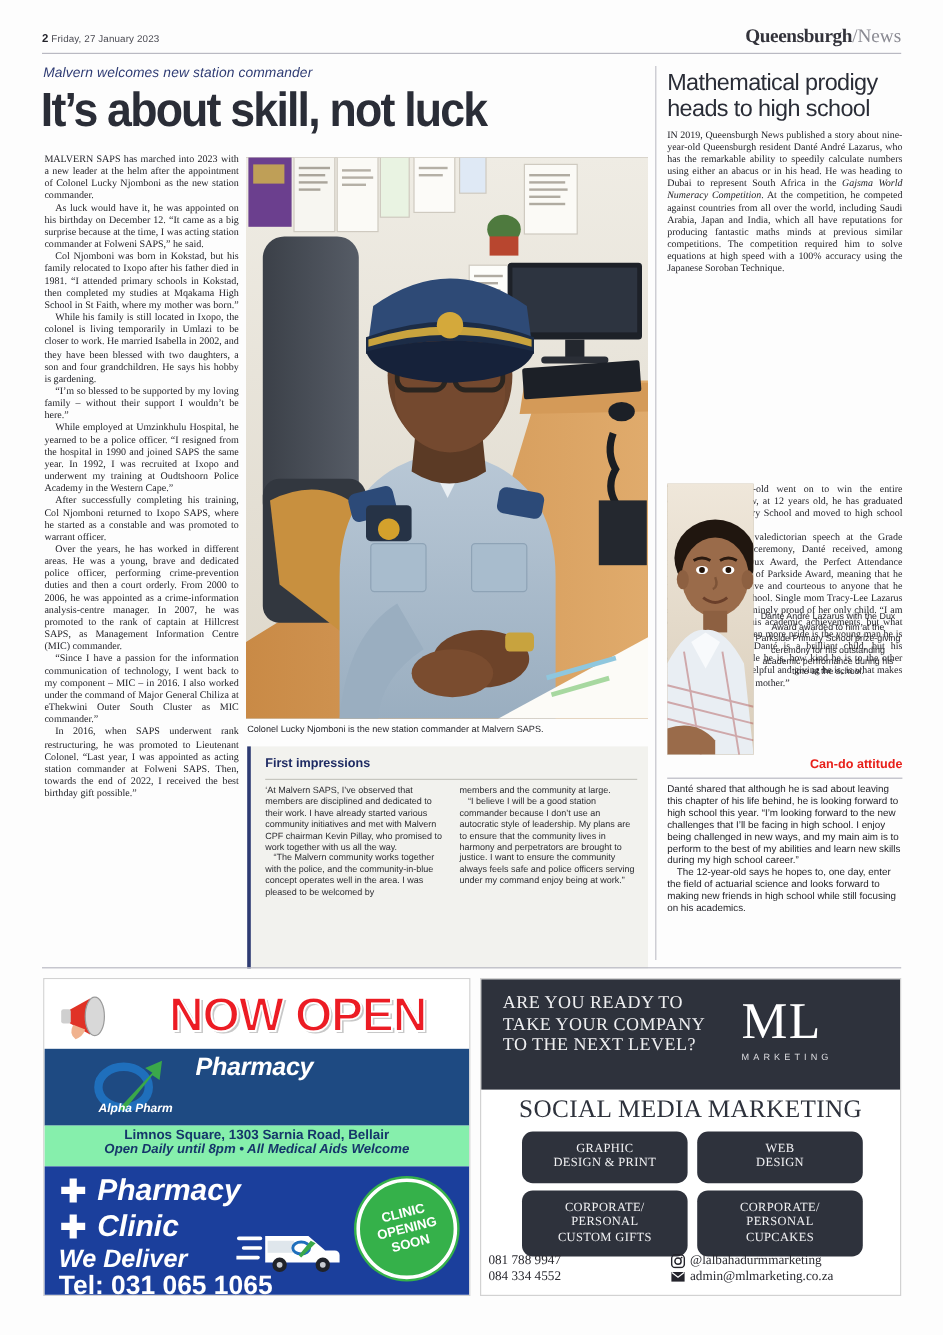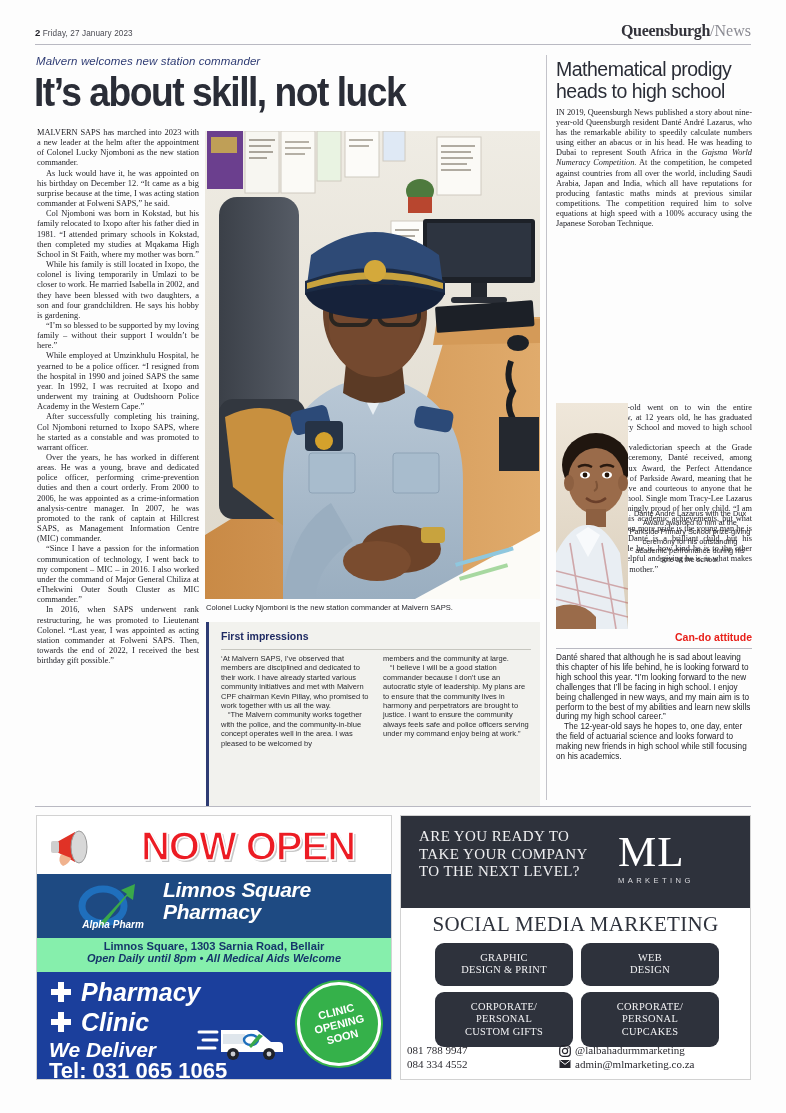--- a/index.html
+++ b/index.html
@@ -483,21 +483,20 @@
       <div class="now-open-txt">NOW OPEN</div>
     </div>
 
     <div class="ad-blue">
       <svg class="alpha-logo" viewBox="0 0 68 52">
         <ellipse cx="26" cy="26" rx="21" ry="17" fill="none" stroke="#1f6fbc" stroke-width="7"></ellipse>
         <path d="M22 44 L50 14 L44 10 L58 4 L56 20 L50 16 L26 46 Z" fill="#3aa84a"></path>
       </svg>
       <div class="alpha-word">Alpha Pharm</div>
       <div class="limnos-name">
-        <div>Limnos Square</div>
         <div>Pharmacy</div>
       </div>
     </div>
 
     <div class="ad-addr">
       <div class="l1">Limnos Square, 1303 Sarnia Road, Bellair</div>
       <div class="l2">Open Daily until 8pm • All Medical Aids Welcome</div>
     </div>
 
     <div class="ad-bottom">

